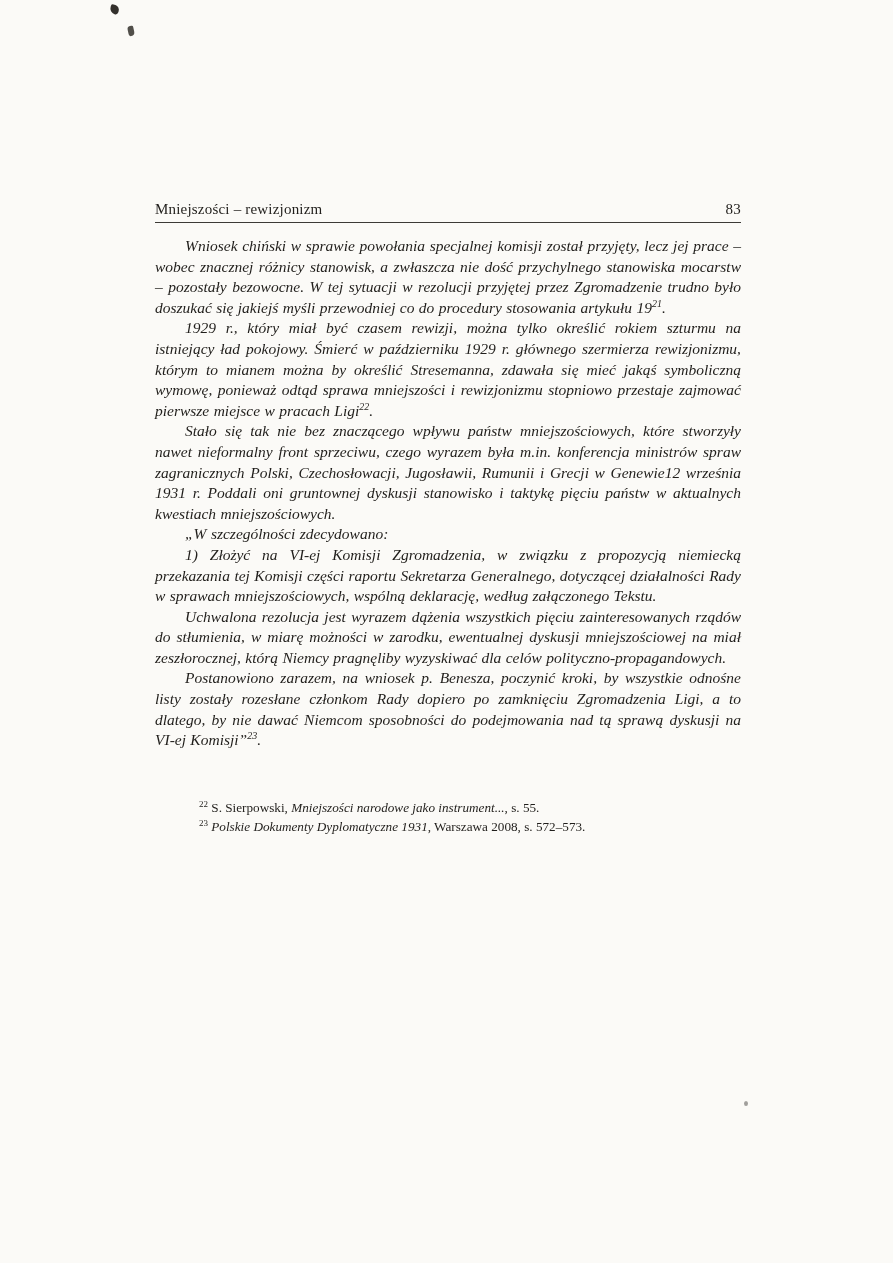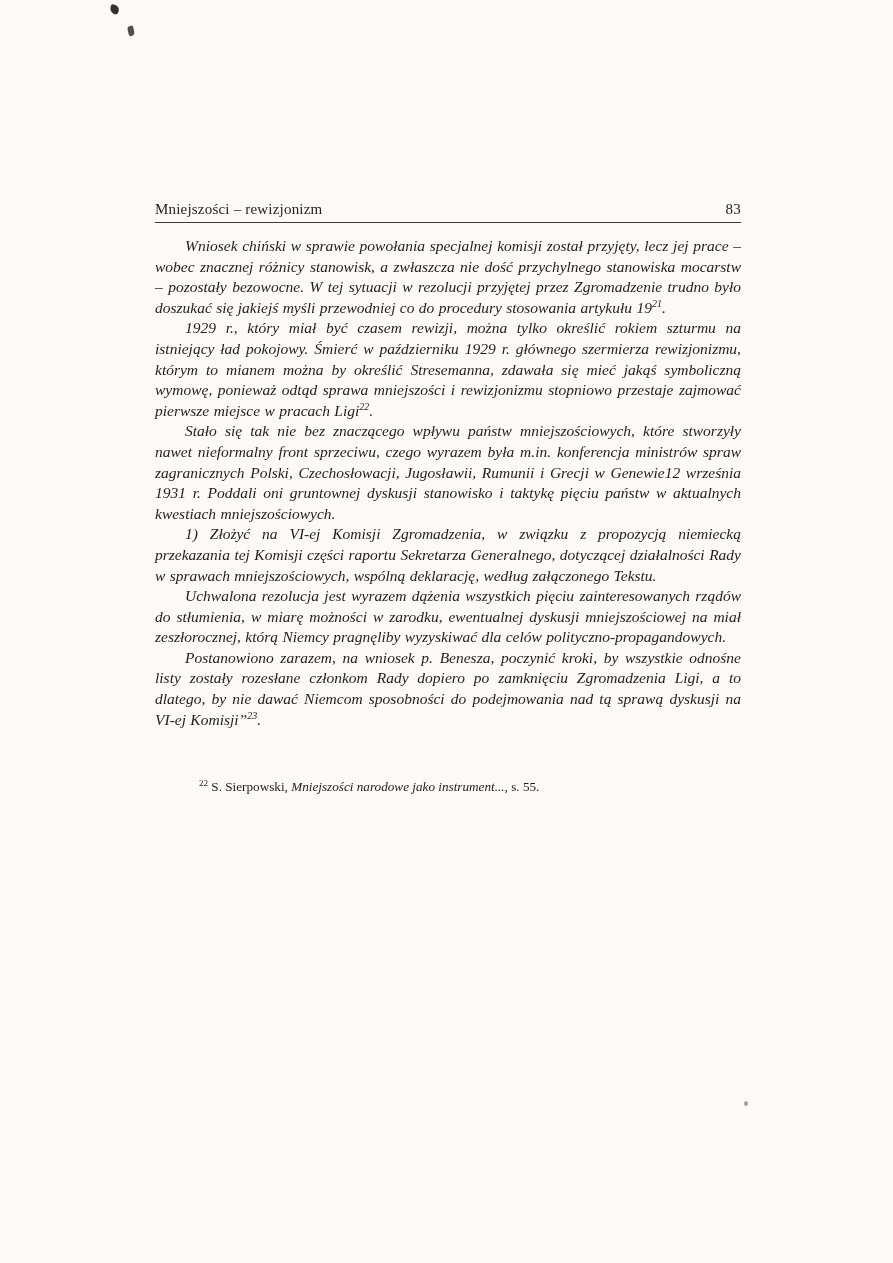--- a/index.html
+++ b/index.html
@@ -64,22 +64,24 @@
   <div class="content">
     <div class="running-header">
       <span>Mniejszości – rewizjonizm</span>
       <span>83</span>
     </div>
 
     <div class="body-text">
         <p class="para"><span>Wniosek chiński w sprawie powołania specjalnej komisji został przyjęty, lecz jej prace – wobec znacznej różnicy stanowisk, a zwłaszcza nie dość przychylnego stanowiska mocarstw – pozostały bezowocne. W tej sytuacji w rezolucji przyjętej przez Zgromadzenie trudno było doszukać się jakiejś myśli przewodniej co do procedury stosowania artykułu 19</span><sup>21</sup><span>.</span></p>
         <p class="para"><span>1929 r., który miał być czasem rewizji, można tylko określić rokiem szturmu na istniejący ład pokojowy. Śmierć w październiku 1929 r. głównego szermierza rewizjonizmu, którym to mianem można by określić Stresemanna, zdawała się mieć jakąś symboliczną wymowę, ponieważ odtąd sprawa mniejszości i rewizjonizmu stopniowo przestaje zajmować pierwsze miejsce w pracach Ligi</span><sup>22</sup><span>.</span></p>
         <p class="para"><span>Stało się tak nie bez znaczącego wpływu państw mniejszościowych, które stworzyły nawet nieformalny front sprzeciwu, czego wyrazem była m.in. konferencja ministrów spraw zagranicznych Polski, Czechosłowacji, Jugosławii, Rumunii i Grecji w Genewie12 września 1931 r. Poddali oni gruntownej dyskusji stanowisko i taktykę pięciu państw w aktualnych kwestiach mniejszościowych.</span></p>
+        <p class="para"><span>„W szczególności zdecydowano:</span></p>
         <p class="para"><span>1) Złożyć na VI-ej Komisji Zgromadzenia, w związku z propozycją niemiecką przekazania tej Komisji części raportu Sekretarza Generalnego, dotyczącej działalności Rady w sprawach mniejszościowych, wspólną deklarację, według załączonego Tekstu.</span></p>
         <p class="para"><span>Uchwalona rezolucja jest wyrazem dążenia wszystkich pięciu zainteresowanych rządów do stłumienia, w miarę możności w zarodku, ewentualnej dyskusji mniejszościowej na miał zeszłorocznej, którą Niemcy pragnęliby wyzyskiwać dla celów polityczno-propagandowych.</span></p>
         <p class="para"><span>Postanowiono zarazem, na wniosek p. Benesza, poczynić kroki, by wszystkie odnośne listy zostały rozesłane członkom Rady dopiero po zamknięciu Zgromadzenia Ligi, a to dlatego, by nie dawać Niemcom sposobności do podejmowania nad tą sprawą dyskusji na VI-ej Komisji”</span><sup>23</sup><span>.</span></p>
       </div>
 
     <div class="footnotes">
         <p class="footnote"><sup>22</sup> <span>S. Sierpowski, </span><i>Mniejszości narodowe jako instrument...</i><span>, s. 55.</span></p>
+        <p class="footnote"><sup>23</sup> <i>Polskie Dokumenty Dyplomatyczne 1931</i><span>, Warszawa 2008, s. 572–573.</span></p>
       </div>
   </div>
 </div>
 
 </body></html>

